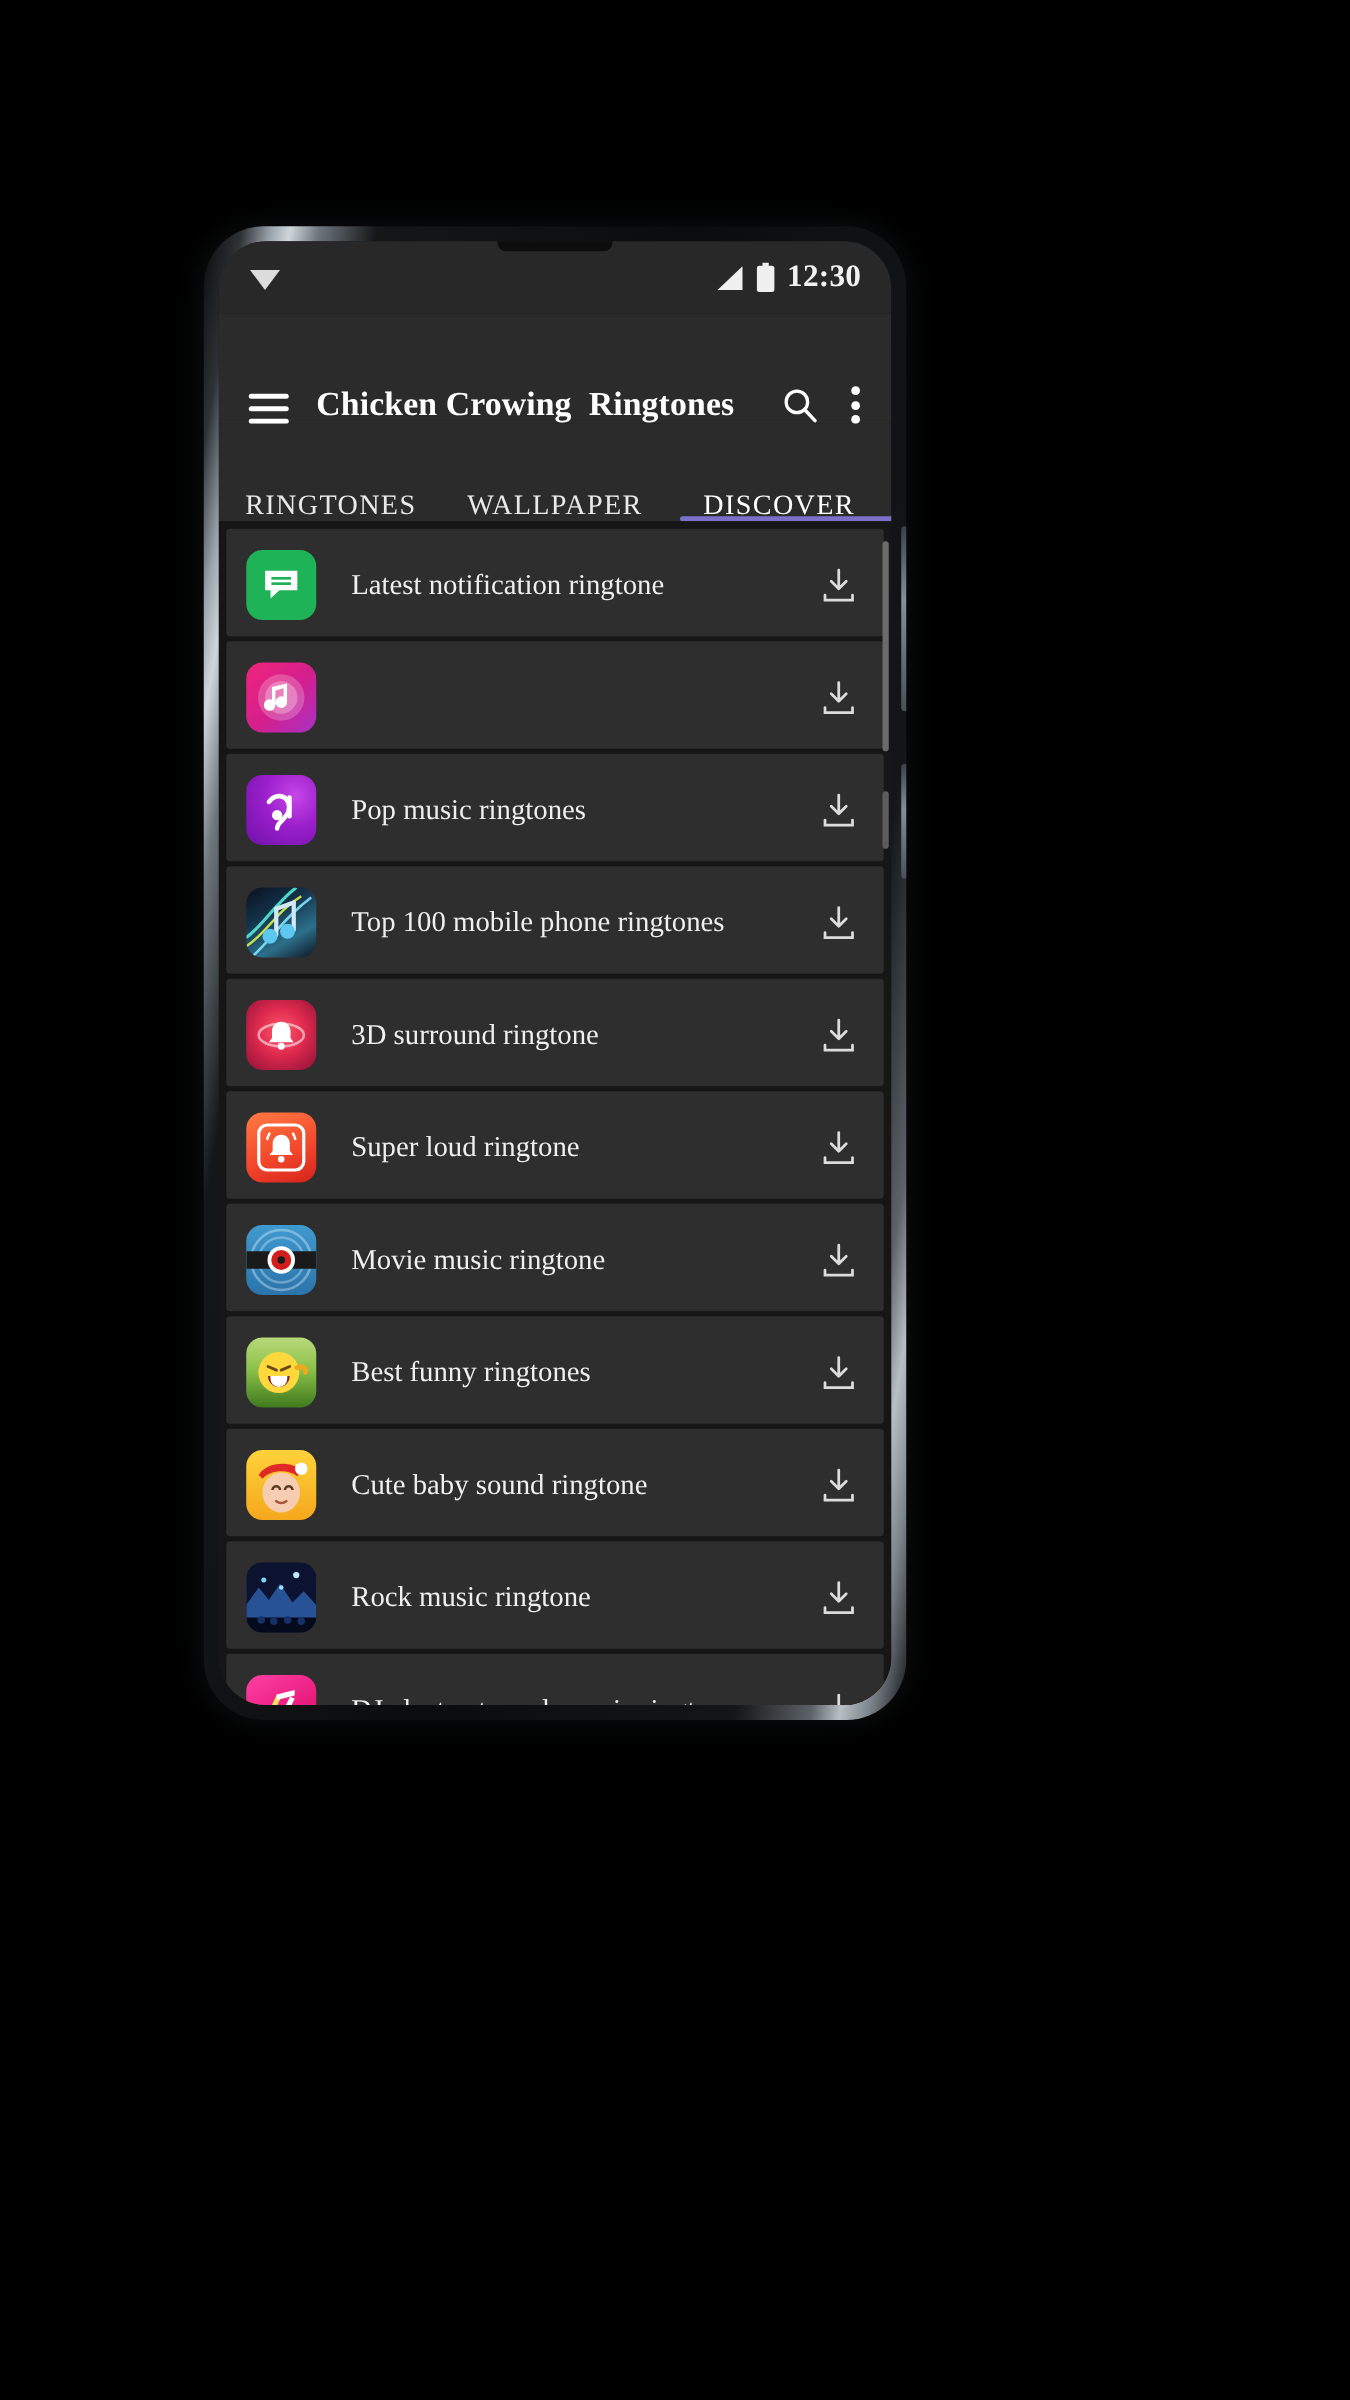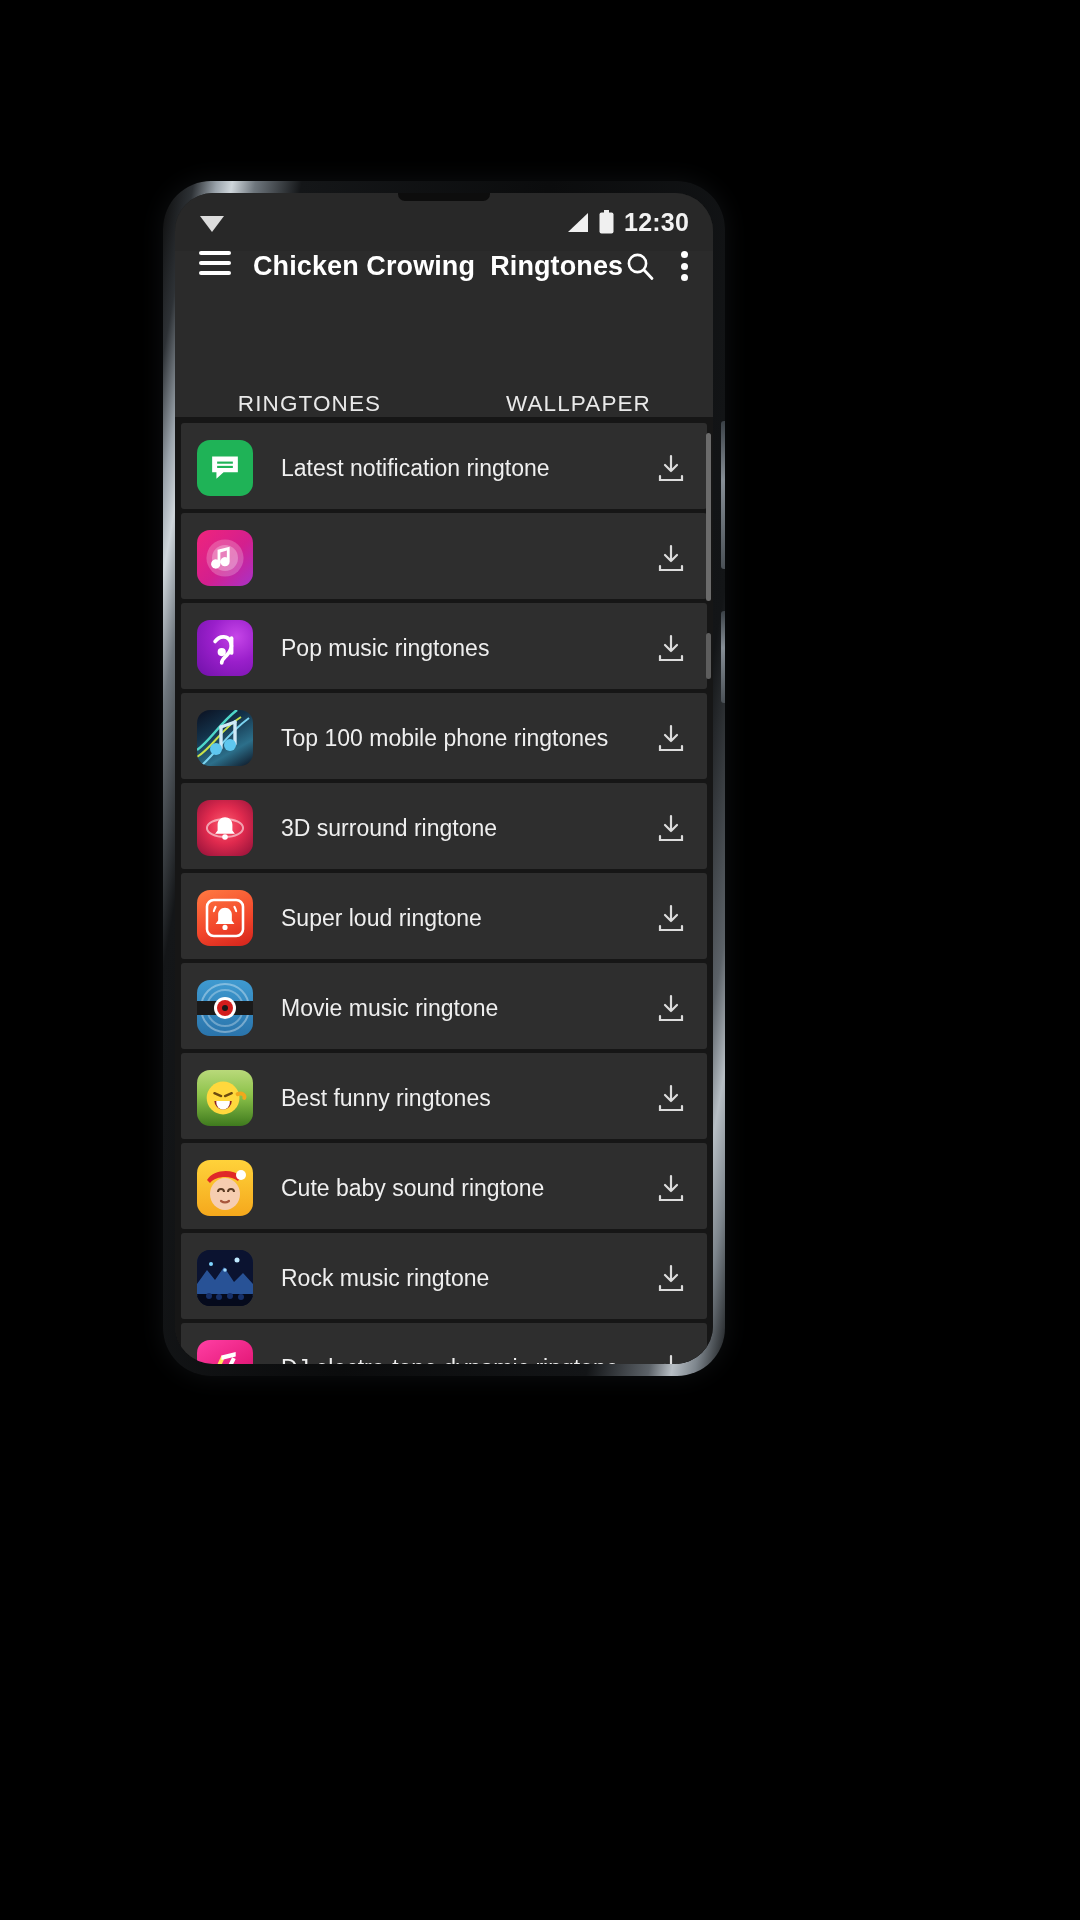--- a/index.html
+++ b/index.html
@@ -23,20 +23,21 @@
   }
   #phone-side-btn-1{ top:240px; height:148px; }
   #phone-side-btn-2{ top:430px; height:92px; }
 
   #phone-screen{
     position:absolute; left:12px; top:12px;
     width:538px; height:1171px;
     border-radius:38px;
     background:#1f1f1f;
     overflow:hidden;
+    font-family:Liberation Serif, serif;
   }
 
   
   #status-bar{
     position:relative; height:58px; width:100%;
     background:#282828;
     display:flex; align-items:center;
     padding:0 24px;
   }
   .notch-dot{
@@ -45,21 +46,21 @@
   }
   #wifi-icon{ width:26px; height:21px; }
   #status-right{ margin-left:auto; display:flex; align-items:center; gap:10px; }
   #signal-icon{ width:24px; height:21px; }
   #battery-icon{ width:15px; height:24px; }
   #clock{ color:#f2f2f2; font-size:25px; font-weight:700; letter-spacing:.2px; }
 
   
   #app-bar{
     height:88px; background:#2b2b2b;
-    display:flex; align-items:flex-start; padding:0 24px;
+    display:flex; align-items:flex-end; padding:0 24px;
   }
   #menu-icon{ width:32px; height:24px; display:flex; flex-direction:column; justify-content:space-between; flex:0 0 auto; }
   #menu-icon i{ display:block; height:4px; background:#fff; border-radius:2px; }
   #app-title{
     color:#fff; font-size:27px; font-weight:700; margin-left:22px;
     white-space:pre; letter-spacing:.1px;
   }
   #appbar-actions{ margin-left:auto; display:flex; align-items:center; gap:26px; }
   #search-icon{ width:30px; height:30px; }
   #overflow-icon{ width:8px; height:30px; display:flex; flex-direction:column; justify-content:space-between; }
@@ -178,20 +179,23 @@
       </div>
     </div>
 
     <div id="tab-bar">
       <div class="tab">
           <span>RINGTONES</span>
         </div>
       <div class="tab">
           <span>WALLPAPER</span>
         </div>
+      <div class="tab active">
+          <span>DISCOVER</span>
+        </div>
     </div>
 
     <div id="list">
 
       <div class="row">
         <div class="thumb t-chat">
           <svg viewBox="0 0 56 56" width="40" height="40">
               <path d="M10 12h36v22H26l-10 9v-9h-6z" fill="#fff"></path>
               <rect x="17" y="19" width="22" height="3" fill="#1fb357"></rect>
               <rect x="17" y="25" width="22" height="3" fill="#1fb357"></rect>

